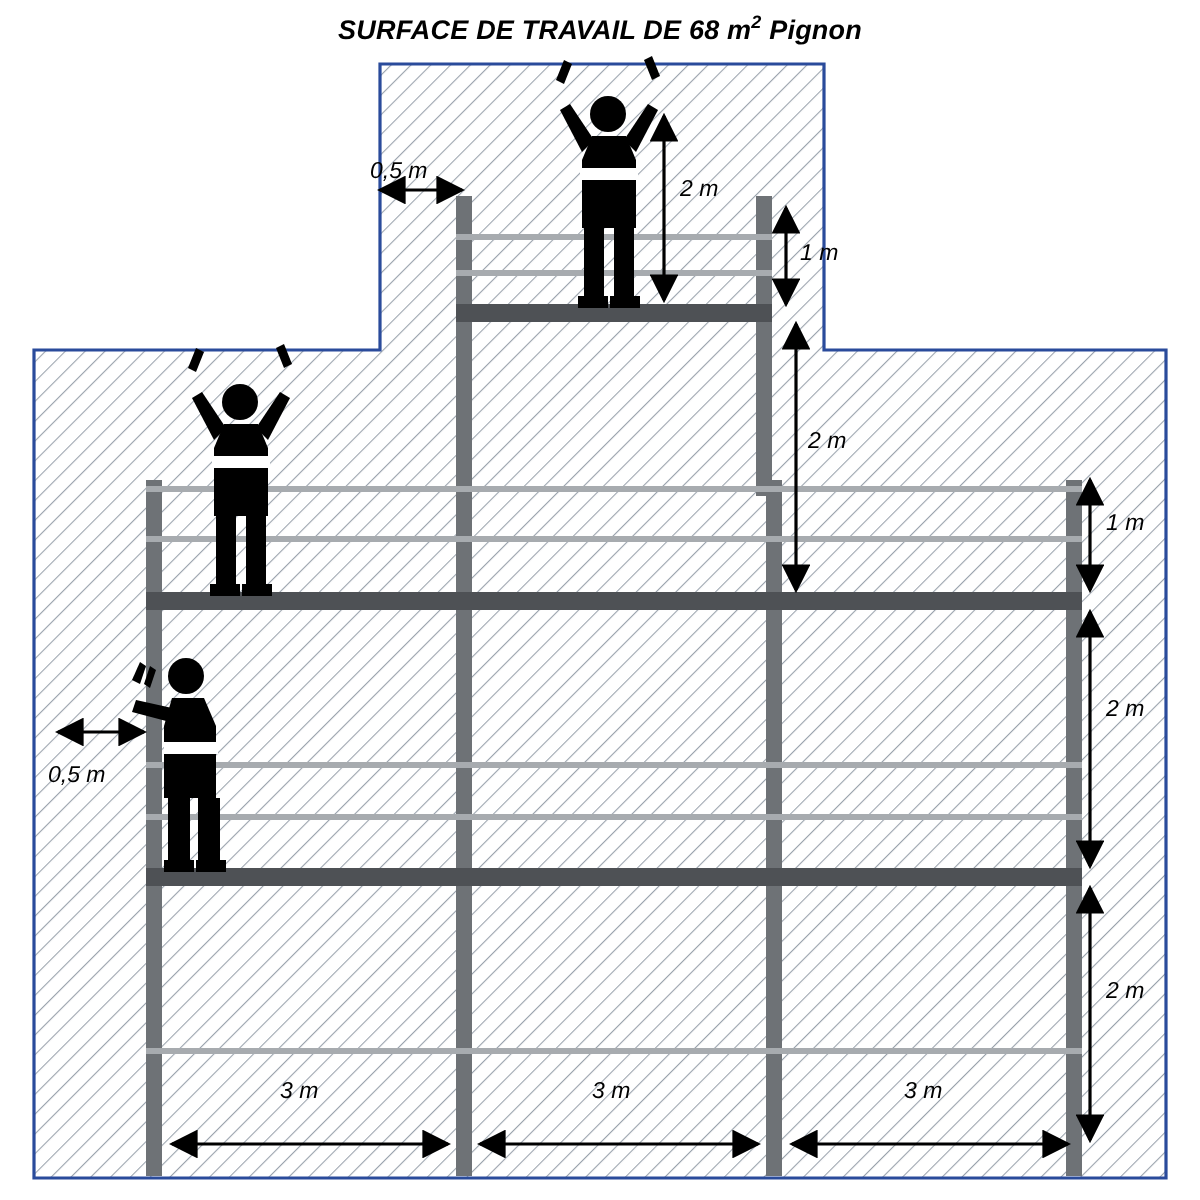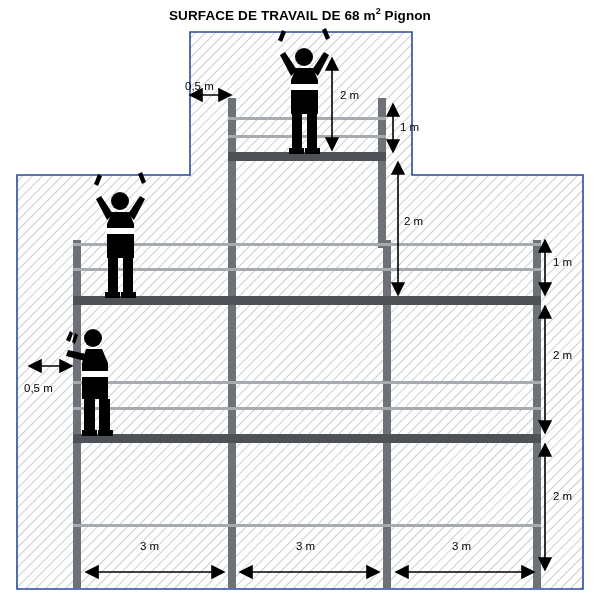--- a/index.html
+++ b/index.html
@@ -11,20 +11,21 @@
     width: 600px;
     height: 600px;
     font-family: "Liberation Sans", sans-serif;
     overflow: hidden;
   }
   #stage {
     position: relative;
     width: 600px;
     height: 507px;
     background: #ffffff;
+    font-style: italic;
   }
   .title {
     position: absolute;
     top: 6px;
     left: 0;
     width: 600px;
     text-align: center;
     font-size: 13.5px;
     font-weight: bold;
     color: #000000;

